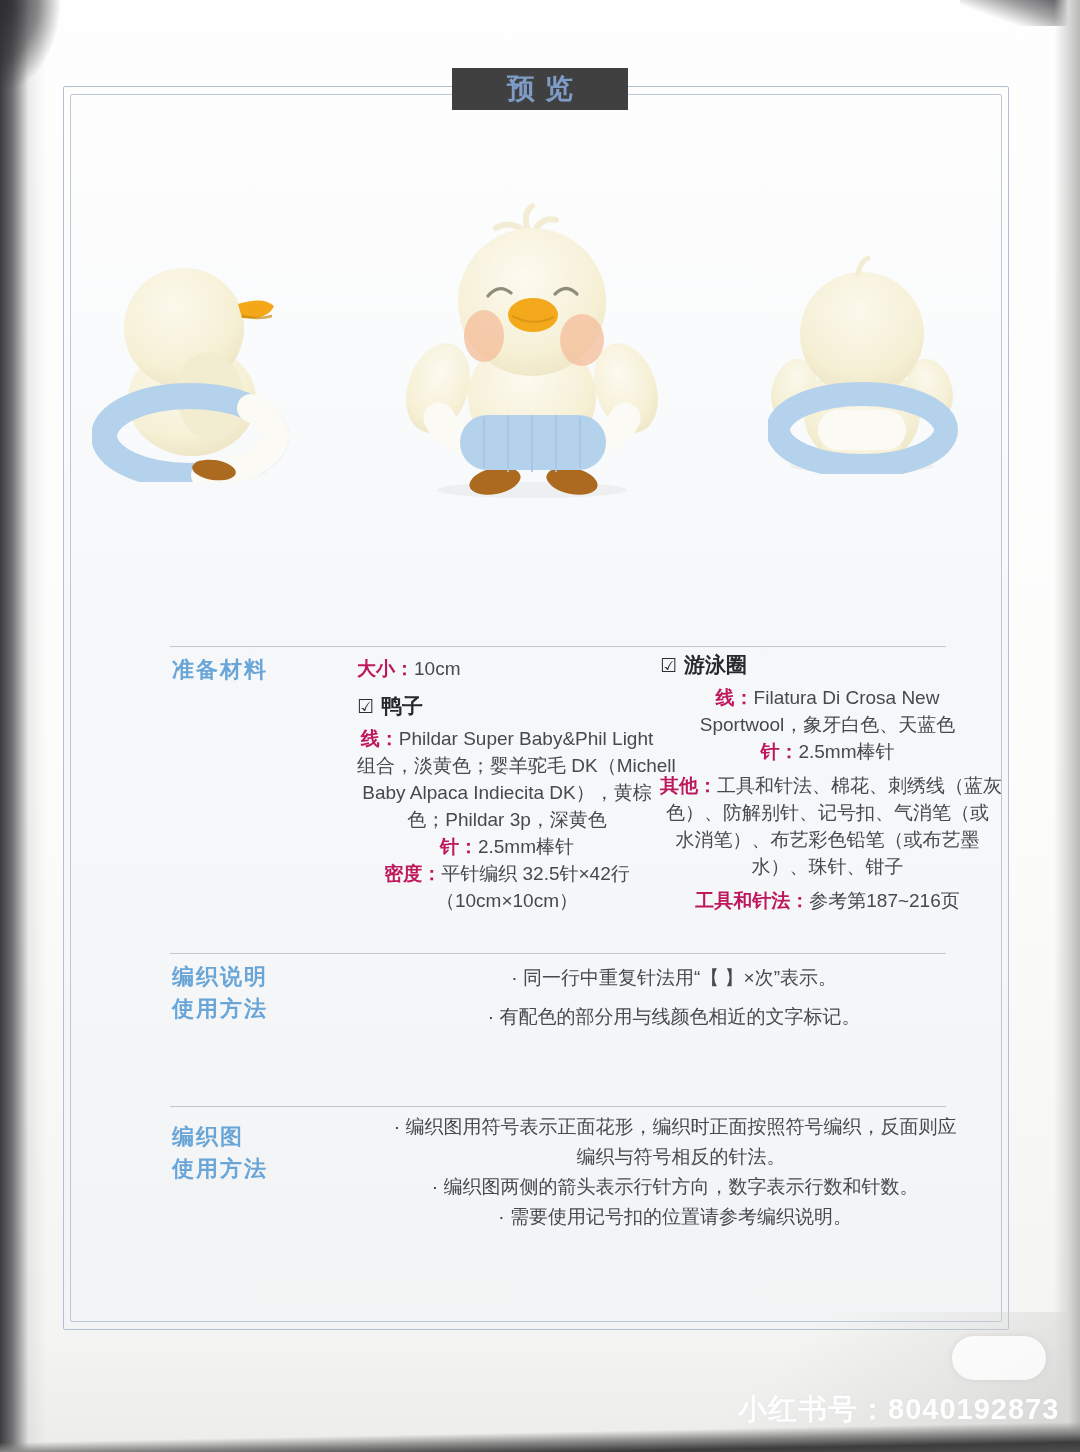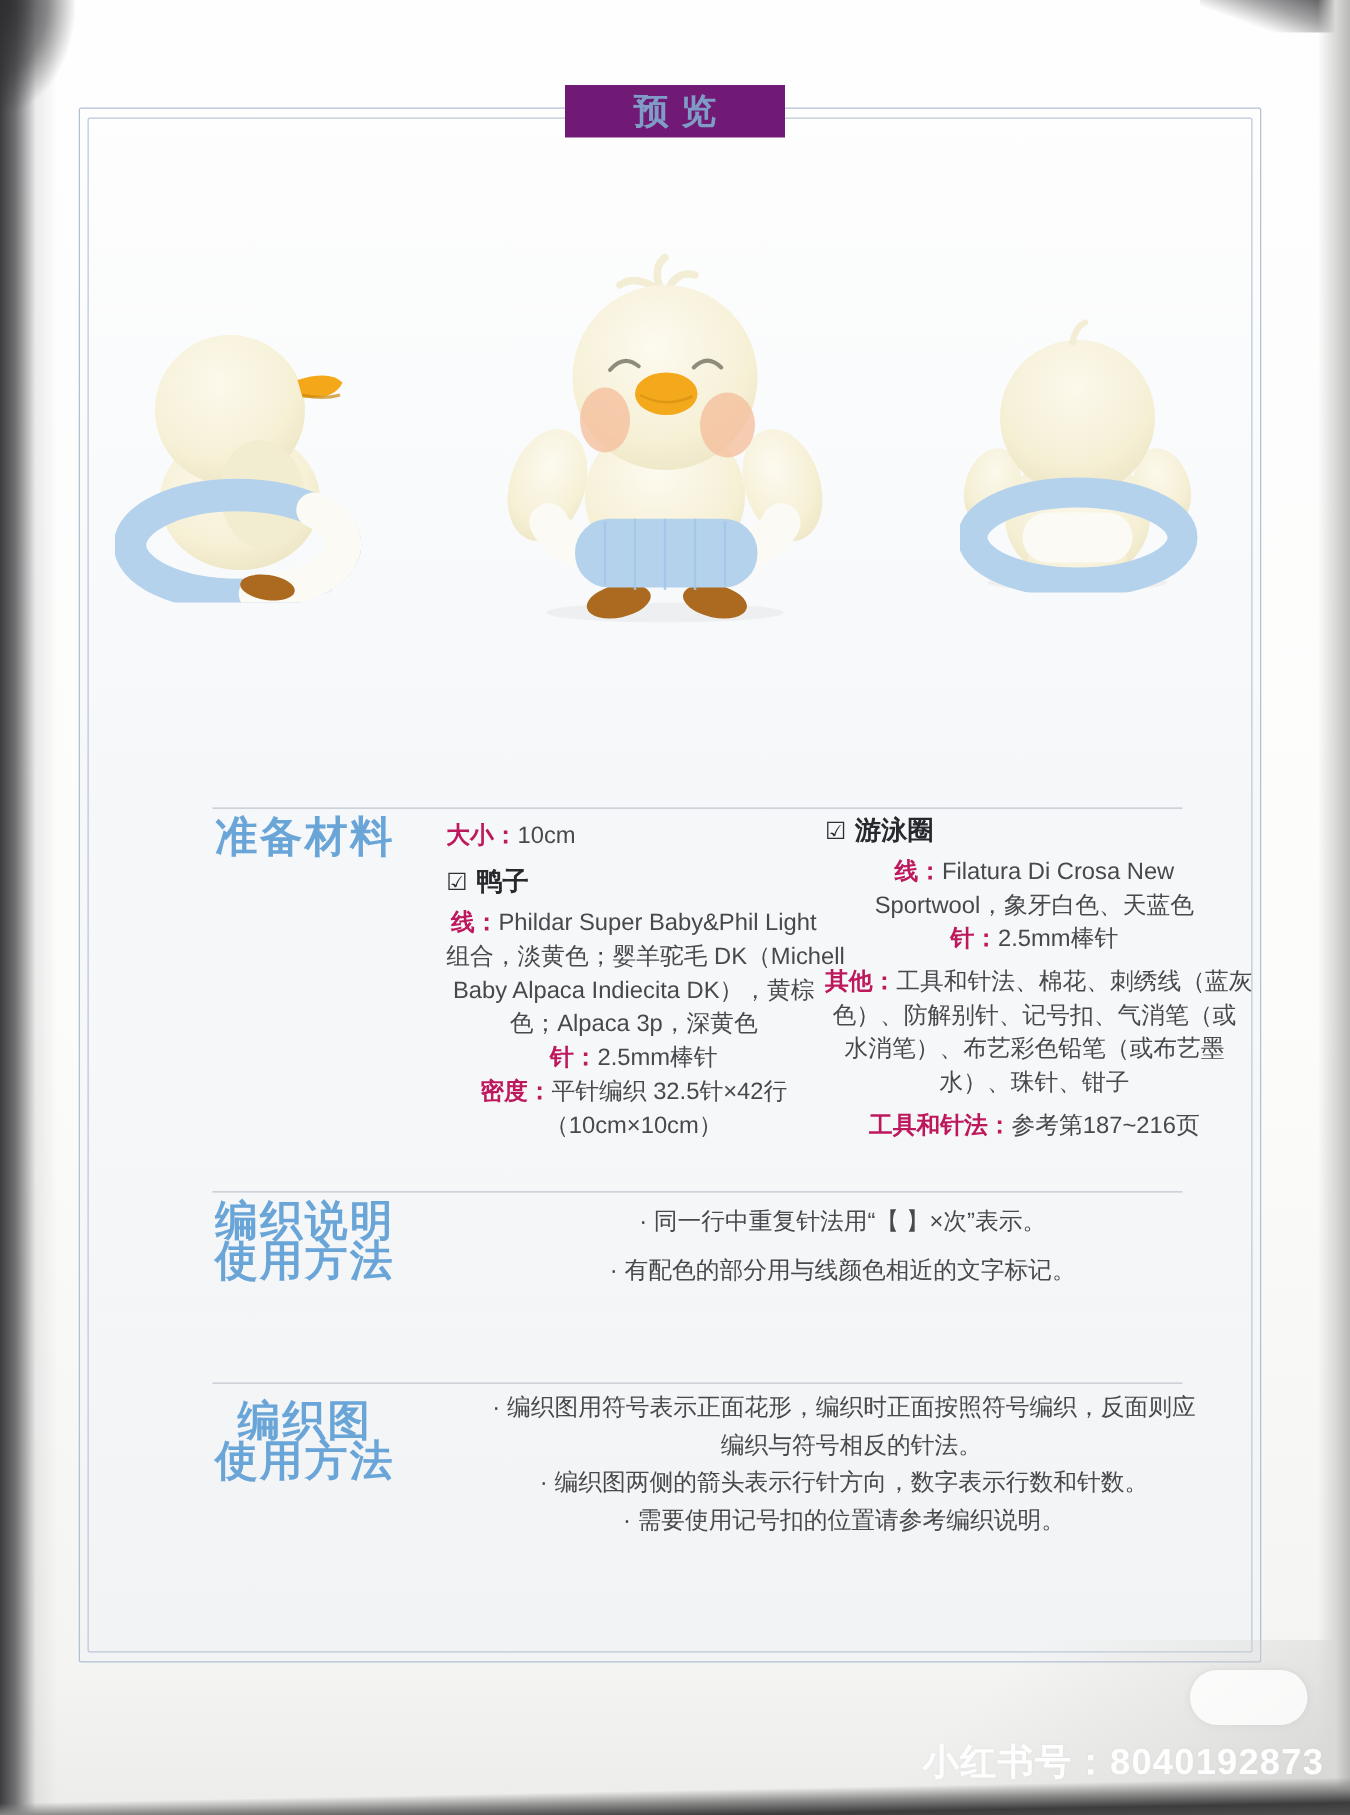--- a/index.html
+++ b/index.html
@@ -34,30 +34,30 @@
     transform:rotate(-1.1deg);}
   .corner-shade-br{position:absolute;right:0;bottom:0;width:420px;height:140px;
     background:linear-gradient(315deg,rgba(190,190,188,.55) 0%,rgba(210,210,208,.35) 35%,rgba(220,220,218,0) 70%);}
   
   .frame-outer,.frame-inner{position:absolute;border:1.4px solid #b3bfd2;border-radius:2px;}
   .frame-outer{left:63px;top:86px;width:944px;height:1242px;}
   .frame-inner{left:70px;top:94px;width:930px;height:1226px;border-color:#bcc7d7;}
   .page-title{
     position:absolute;left:452px;top:68px;width:176px;height:42px;
     display:flex;align-items:center;justify-content:center;
-    background:#701a75;
+    background:#404040;
     color:#7e9cc6;font-size:28px;font-weight:bold;letter-spacing:10px;text-indent:10px;
   }
   
   .photo{position:absolute;filter:blur(.4px) saturate(1.02);}
   
   .rule{position:absolute;height:1px;background:#c0c5ce;}
   .sec-heading{
-    position:absolute;color:#6aa5d8;font-weight:bold;font-size:34px;
-    letter-spacing:2px;line-height:32px;text-align:center;
+    position:absolute;color:#6aa5d8;font-weight:bold;font-size:22px;
+    letter-spacing:2px;line-height:32px;
   }
   .body-text{position:absolute;color:#47494c;font-size:19px;line-height:27px;}
   .tline{white-space:nowrap;text-align:center;}
   .tline.wrap{white-space:normal;}
   .tline.b{padding-left:17px;text-indent:-17px;margin-left:35px;}
   .lbl{font-weight:bold;color:#be185d;}
   .bullet{display:inline-block;width:17px;text-indent:0;color:#3a3c3f;}
   .size-row{font-size:19px;line-height:27px;}
   .chk-row{margin-top:9px;margin-bottom:4px;font-size:21px;line-height:29px;font-weight:bold;color:#27292c;}
   .chk{font-size:19px;margin-right:7px;color:#2d2f32;}
@@ -160,21 +160,21 @@
     <div class="size-row">
       <span class="lbl">大小：</span><span>10cm</span>
     </div>
     <div class="chk-row">
       <span class="chk">☑</span><span>鸭子</span>
     </div>
     <div>
         <div class="tline"><span class="lbl">线：</span><span>Phildar Super Baby&amp;Phil Light</span></div>
         <div class="tline"><span>组合，淡黄色；婴羊驼毛 DK（Michell</span></div>
         <div class="tline"><span>Baby Alpaca Indiecita DK），黄棕</span></div>
-        <div class="tline"><span>色；Alpaca 3p，深黄色</span></div>
+        <div class="tline"><span>色；Phildar 3p，深黄色</span></div>
         <div class="tline"><span class="lbl">针：</span><span>2.5mm棒针</span></div>
         <div class="tline"><span class="lbl">密度：</span><span>平针编织 32.5针×42行</span></div>
         <div class="tline"><span>（10cm×10cm）</span></div>
       </div>
   </div>
 
   <div class="body-text" style="left:660px;top:650px;width:335px">
     <div class="chk-row" style="margin-top:0">
       <span class="chk">☑</span><span>游泳圈</span>
     </div>

